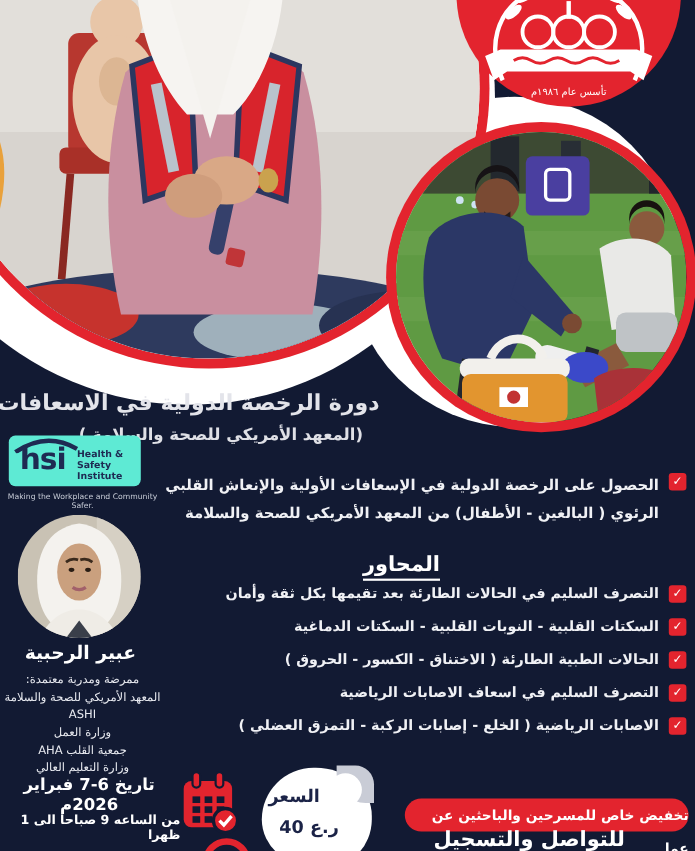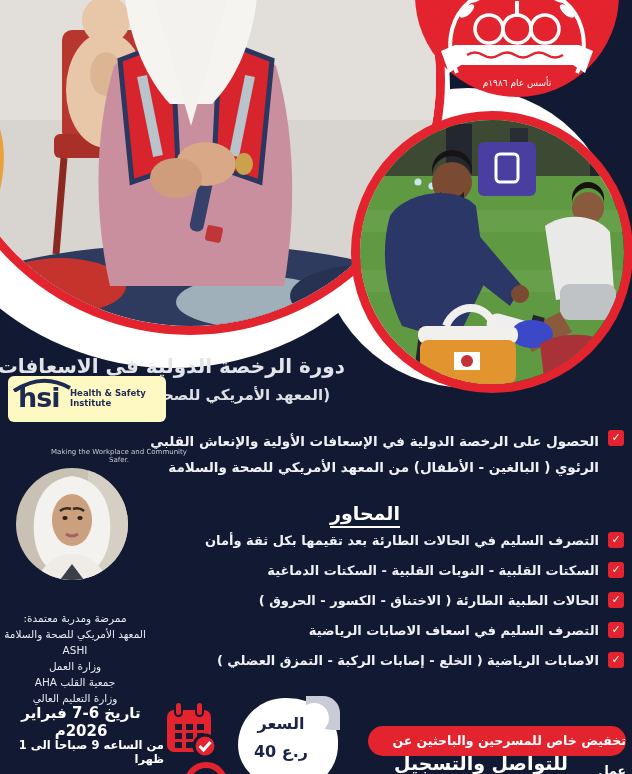--- a/index.html
+++ b/index.html
@@ -18,29 +18,29 @@
              background:#e3242e;z-index:3;}
   .club-logo svg{position:absolute;left:0;top:0;}
 
   
   .title{position:absolute;top:354px;right:287px;z-index:5;color:#e3e4ea;font-size:20px;
          font-weight:bold;white-space:nowrap;}
   .subtitle{position:absolute;top:386px;right:302px;z-index:5;color:#dfe0e6;font-size:15px;
             font-weight:bold;white-space:nowrap;}
 
   
-  .hsi-box{position:absolute;left:8px;top:376px;width:158px;height:46px;background:#fef9c3;
+  .hsi-box{position:absolute;left:8px;top:396px;width:120px;height:46px;background:#5eead4;
            border-radius:6px;z-index:5;}
   .hsi-acronym{position:absolute;left:10px;top:8px;font-size:27px;font-weight:bold;
                color:#1e2a52;letter-spacing:-1px;line-height:27px;}
   .hsi-name{position:absolute;left:62px;top:12px;font-size:8.5px;font-weight:bold;color:#1e2a52;
             line-height:10px;}
   .hsi-arc{position:absolute;left:4px;top:2px;}
   .hsi-tagline{position:absolute;left:0px;top:448px;width:150px;text-align:center;color:#c6cbd6;
-               font-size:7px;z-index:5;padding-left:44px;}
+               font-size:7px;z-index:5;}
 
   
   .check{display:inline-block;width:16px;height:16px;background:#e3242e;border-radius:3px;
          color:#ffffff;font-size:11px;font-weight:bold;text-align:center;line-height:16px;
          flex:0 0 16px;margin-top:2px;}
   .intro-row{position:absolute;left:140px;top:428px;width:484px;z-index:5;display:flex;
              gap:9px;color:#f0f1f5;font-size:13.5px;font-weight:bold;line-height:26px;
              text-align:right;}
   .topics-heading{position:absolute;left:330px;top:502px;width:232px;text-align:left;z-index:5;
                   color:#ffffff;font-size:19px;font-weight:bold;}
@@ -65,21 +65,21 @@
   .partial-contact{position:absolute;left:184px;top:762px;width:32px;height:32px;border-radius:50%;
                    border:6px solid #e3242e;z-index:5;}
 
   
   .price-blob{position:absolute;left:238px;top:698px;width:100px;height:92px;background:#ffffff;
               border-radius:48% 52% 46% 54% / 52% 48% 50% 50%;z-index:5;}
   .price-curl{position:absolute;right:-2px;top:-2px;width:34px;height:34px;
               border-radius:0 50% 0 78%;background:#c9ccd6;}
   .price-curl::after{content:"";position:absolute;left:-7px;top:7px;width:30px;height:30px;
                      border-radius:50%;background:#ffffff;}
-  .price-label{position:absolute;left:6px;top:16px;width:74px;text-align:center;color:#1b2347;
+  .price-label{position:absolute;left:6px;top:16px;width:74px;text-align:left;color:#1b2347;
                font-size:16px;font-weight:bold;}
   .price-value{position:absolute;left:2px;top:44px;width:82px;text-align:center;color:#1b2347;
                font-size:16px;font-weight:bold;}
 
   
   .discount-pill{position:absolute;left:368px;top:726px;width:258px;height:30px;background:#e3242e;
                  border-radius:17px;color:#ffffff;font-size:12.5px;font-weight:bold;
                  text-align:right;line-height:30px;z-index:5;}
   .contact-heading{position:absolute;left:340px;top:752px;width:282px;text-align:center;
                    color:#ffffff;font-size:19px;font-weight:bold;z-index:5;}
@@ -249,20 +249,21 @@
       <ellipse cx="56" cy="52" rx="20" ry="26" fill="#caa07e"></ellipse>
       <path d="M44,43 q5,-4 11,-2" fill="none" stroke="#3a2a1d" stroke-width="2.5"></path>
       <path d="M57,41 q6,-2 11,2" fill="none" stroke="#3a2a1d" stroke-width="2.5"></path>
       <ellipse cx="49" cy="50" rx="2.6" ry="1.9" fill="#2a1d14"></ellipse>
       <ellipse cx="64" cy="50" rx="2.6" ry="1.9" fill="#2a1d14"></ellipse>
       <path d="M50,66 q6,4 12,0" fill="none" stroke="#a2606a" stroke-width="3"></path>
       <path d="M20,112 C30,92 44,86 56,86 C68,86 82,92 92,112 Z" fill="#efece6"></path>
       <polygon points="44,112 56,96 68,112" fill="#3a3f4a"></polygon>
     </svg>
   </div>
+  <div class="trainer-name" dir="rtl">عبير الرحبية</div>
   <div class="trainer-creds" dir="rtl">
     <div>ممرضة ومدربة معتمدة:</div>
     <div>المعهد الأمريكي للصحة والسلامة ASHI</div>
     <div>وزارة العمل</div>
     <div>جمعية القلب AHA</div>
     <div>وزارة التعليم العالي</div>
   </div>
 
   <div class="date-line" dir="rtl">تاريخ 6-7 فبراير 2026م</div>
   <div class="time-line" dir="rtl">من الساعه 9 صباحا الى 1 ظهرا</div>

